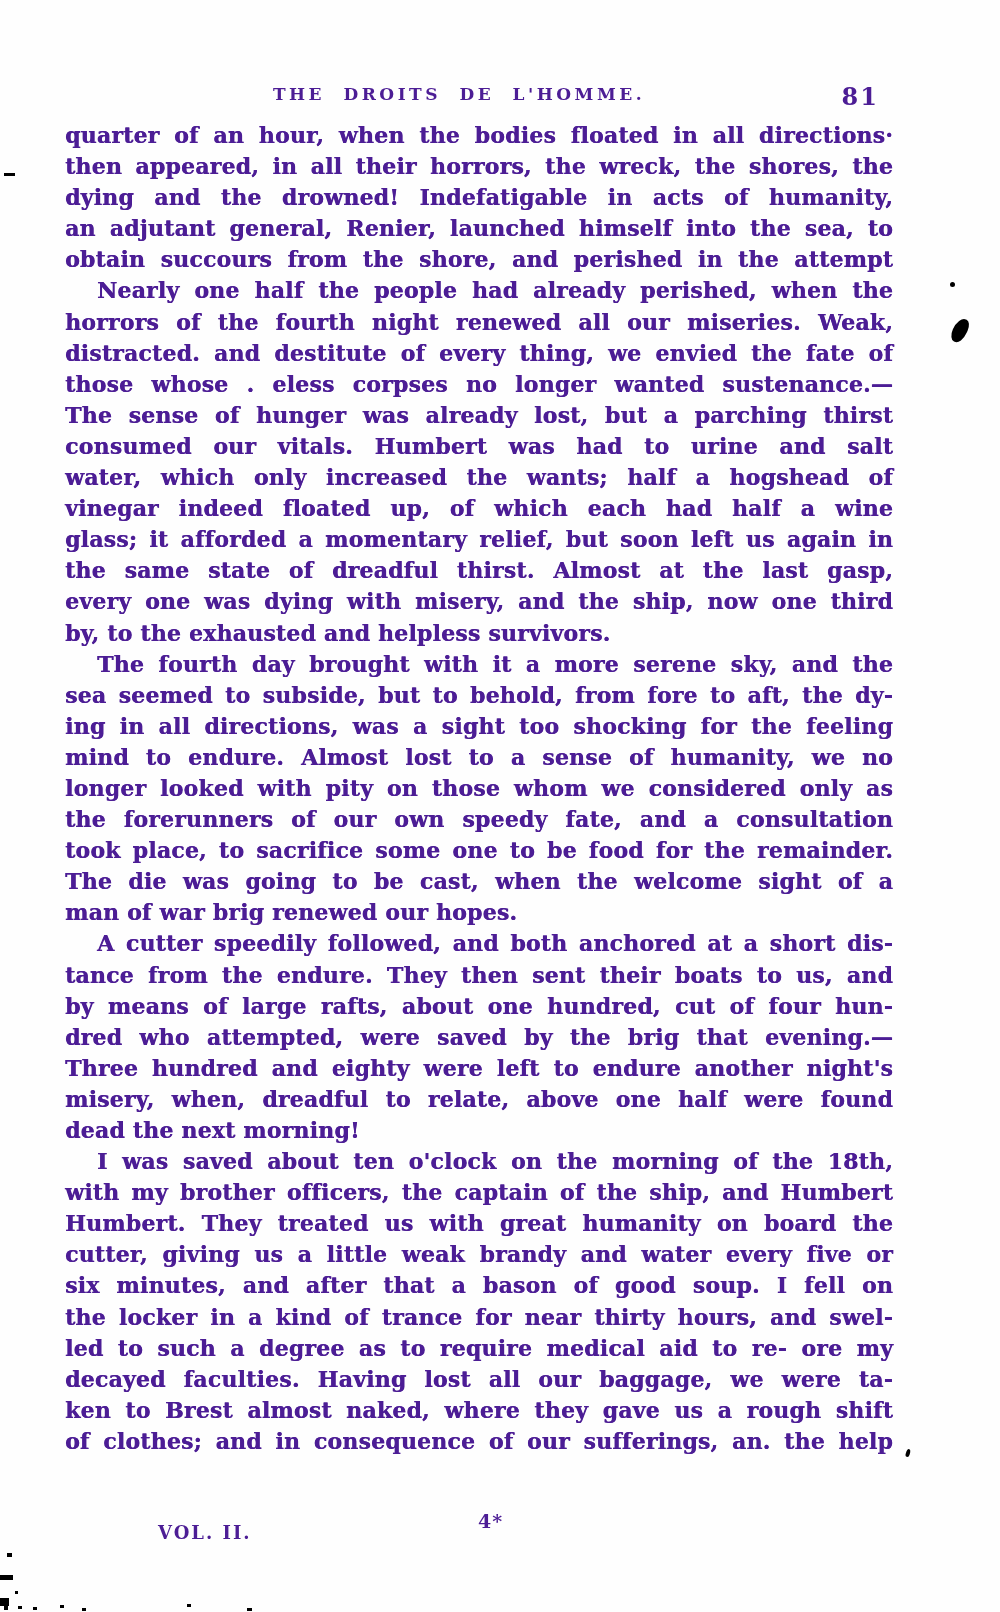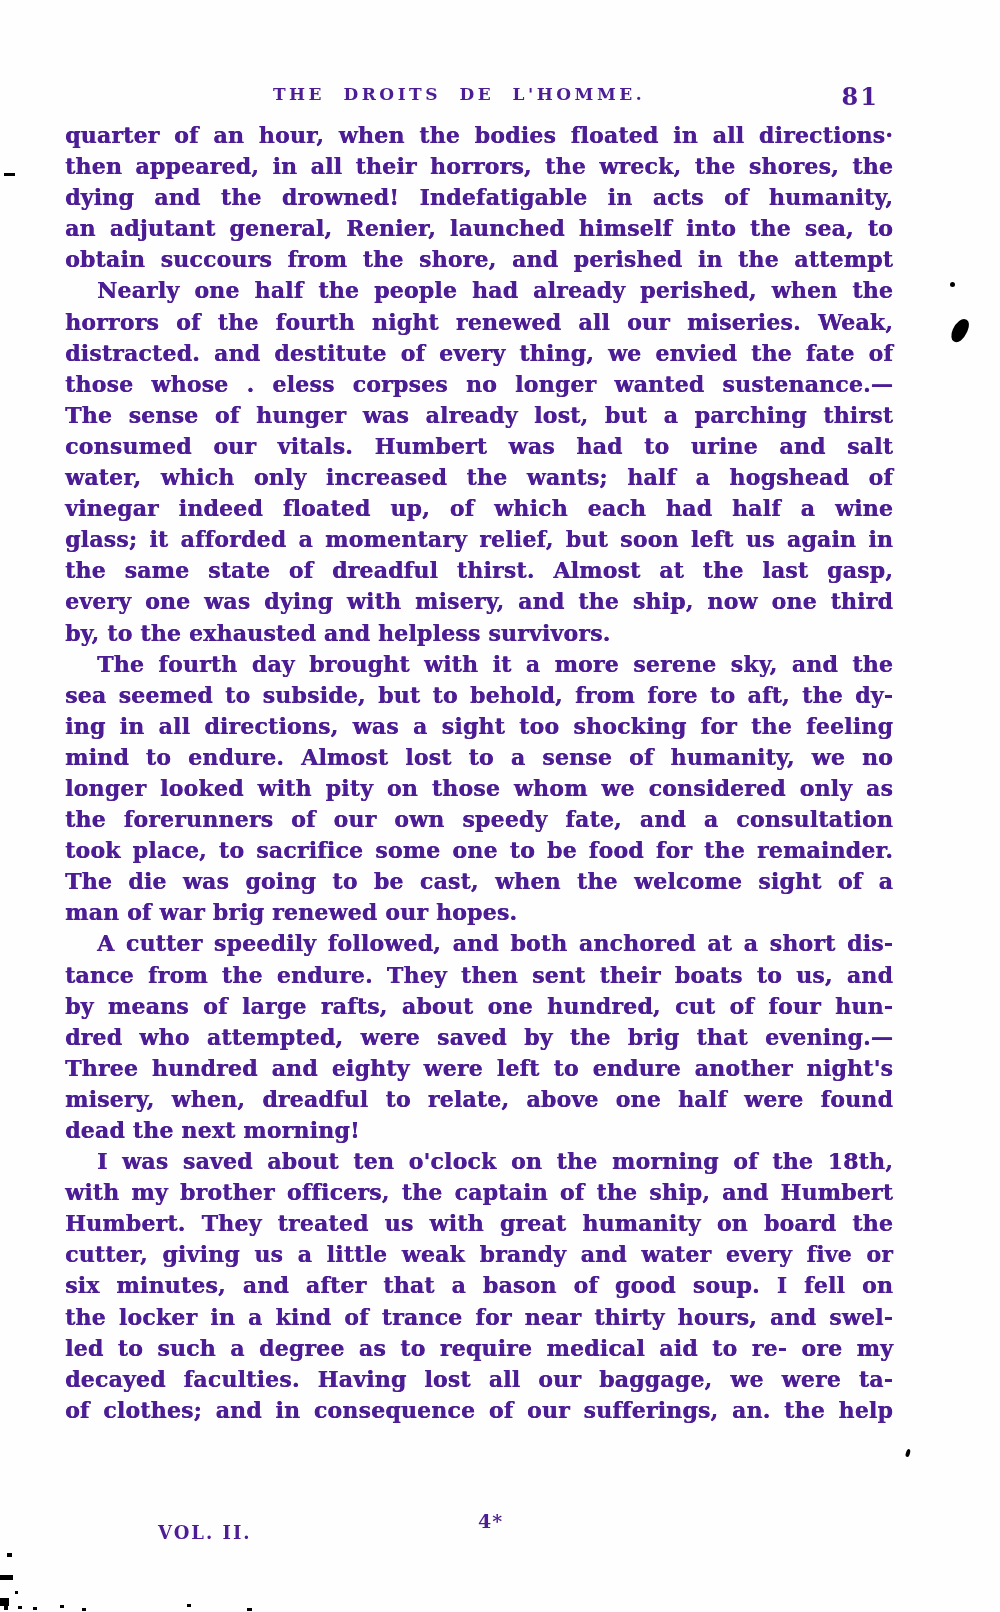--- a/index.html
+++ b/index.html
@@ -153,20 +153,21 @@
       <div class="line">misery, when, dreadful to relate, above one half were found</div>
       <div class="line end">dead the next morning!</div>
       <div class="line indent">I was saved about ten o'clock on the morning of the 18th,</div>
       <div class="line">with my brother officers, the captain of the ship, and Humbert</div>
       <div class="line">Humbert.  They treated us with great humanity on board the</div>
       <div class="line">cutter, giving us a little weak brandy and water every five or</div>
       <div class="line">six minutes, and after that a bason of good soup.  I fell on</div>
       <div class="line">the locker in a kind of trance for near thirty hours, and swel-</div>
       <div class="line">led to such a degree as to require medical aid to re- ore my</div>
       <div class="line">decayed faculties.  Having lost all our baggage, we were ta-</div>
+      <div class="line">ken to Brest almost naked, where they gave us a rough shift</div>
       <div class="line">of clothes; and in consequence of our sufferings, an. the help</div>
     </div>
 
   <div class="footer">
     <div class="volume">VOL. II.</div>
     <div class="signature">4*</div>
   </div>
 
   <div class="mark margin-dash"></div>
   <div class="mark tiny-dot"></div>

